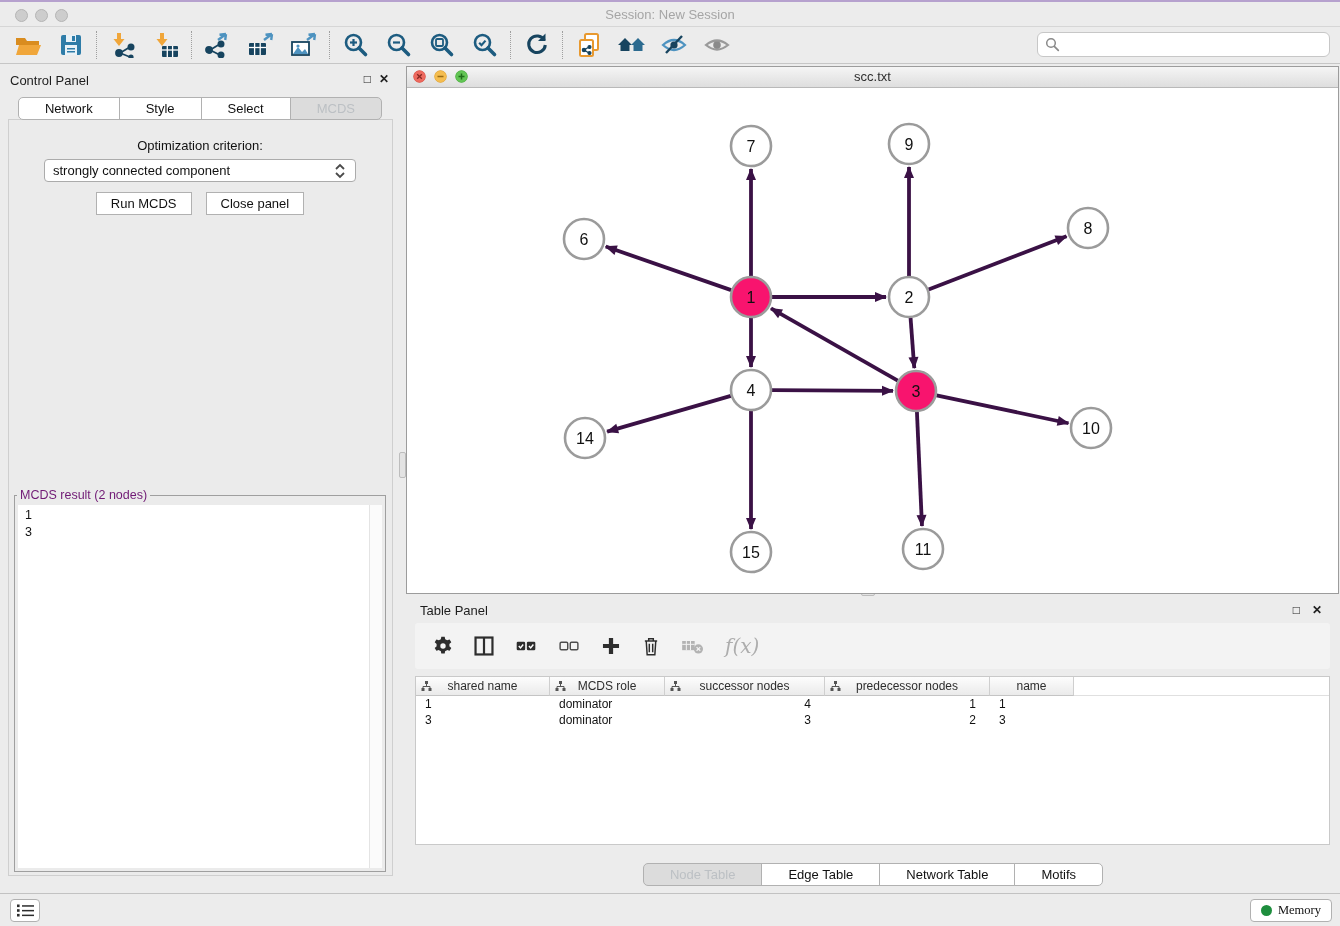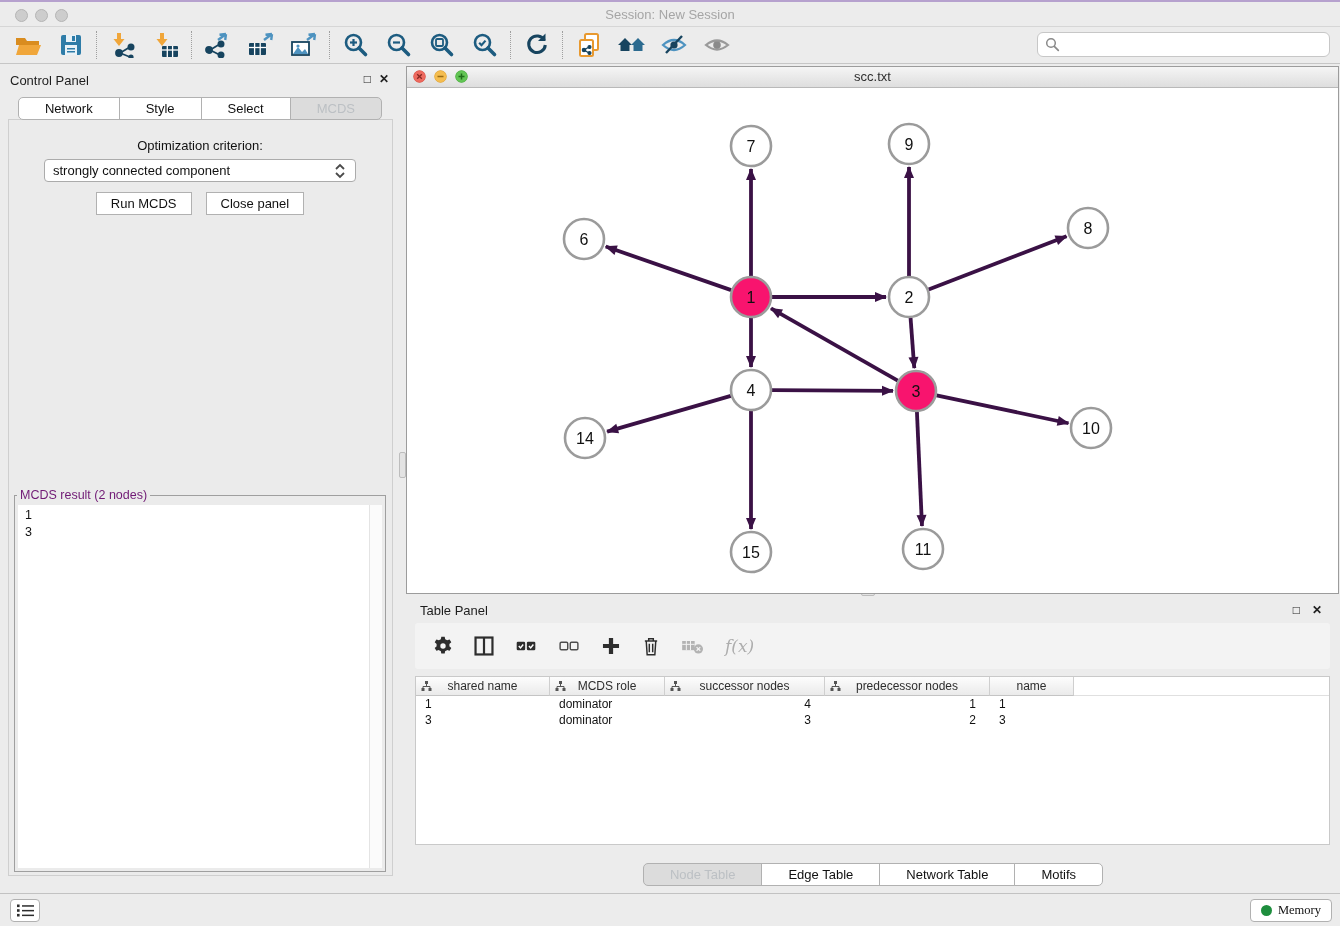--- a/index.html
+++ b/index.html
@@ -65,21 +65,21 @@
   .traffic{position:absolute;top:3px;width:13px;height:13px;border-radius:50%;box-sizing:border-box;}
   #net-title{position:absolute;left:0;top:0;width:100%;text-align:center;line-height:20px;font-size:13px;color:#2e2e2e;}
   #network-canvas{position:absolute;left:0;top:21px;}
 
   
   #table-panel{position:absolute;left:406px;top:597px;width:934px;height:293px;background:#ececec;}
   #tp-title{position:absolute;left:14px;top:6px;font-size:13px;color:#1e1e1e;}
   #tp-toolbar{position:absolute;left:9px;top:26px;width:915px;height:46px;background:#f3f3f3;
               border-radius:3px;display:flex;align-items:center;gap:19px;padding-left:17px;box-sizing:border-box;}
   .tp-tool{display:flex;align-items:center;justify-content:center;}
-  #fx-label{font-family:"DejaVu Serif",serif;font-style:italic;font-size:17px;color:#adadad;}
+  #fx-label{font-family:"DejaVu Serif",serif;font-style:italic;font-size:20px;color:#adadad;}
   #tp-table{position:absolute;left:9px;top:79px;width:915px;height:169px;background:#fff;
             border:1px solid #c9c9c9;box-sizing:border-box;overflow:hidden;}
   #tp-thead{display:flex;height:19px;}
   .th{position:relative;background:linear-gradient(#fdfdfd,#eaeaea);border-right:1px solid #cfcfcf;
       border-bottom:1px solid #c4c4c4;font-size:12px;color:#2e2e2e;display:flex;align-items:center;
       justify-content:center;box-sizing:border-box;flex:none;}
   .th .hicon{position:absolute;left:5px;top:4px;}
   .th-fill{flex:1;background:#fff;border-bottom:1px solid #e0e0e0;}
   .tr{display:flex;height:16px;font-size:12px;color:#111;}
   .td{box-sizing:border-box;flex:none;overflow:hidden;white-space:nowrap;line-height:16px;}

